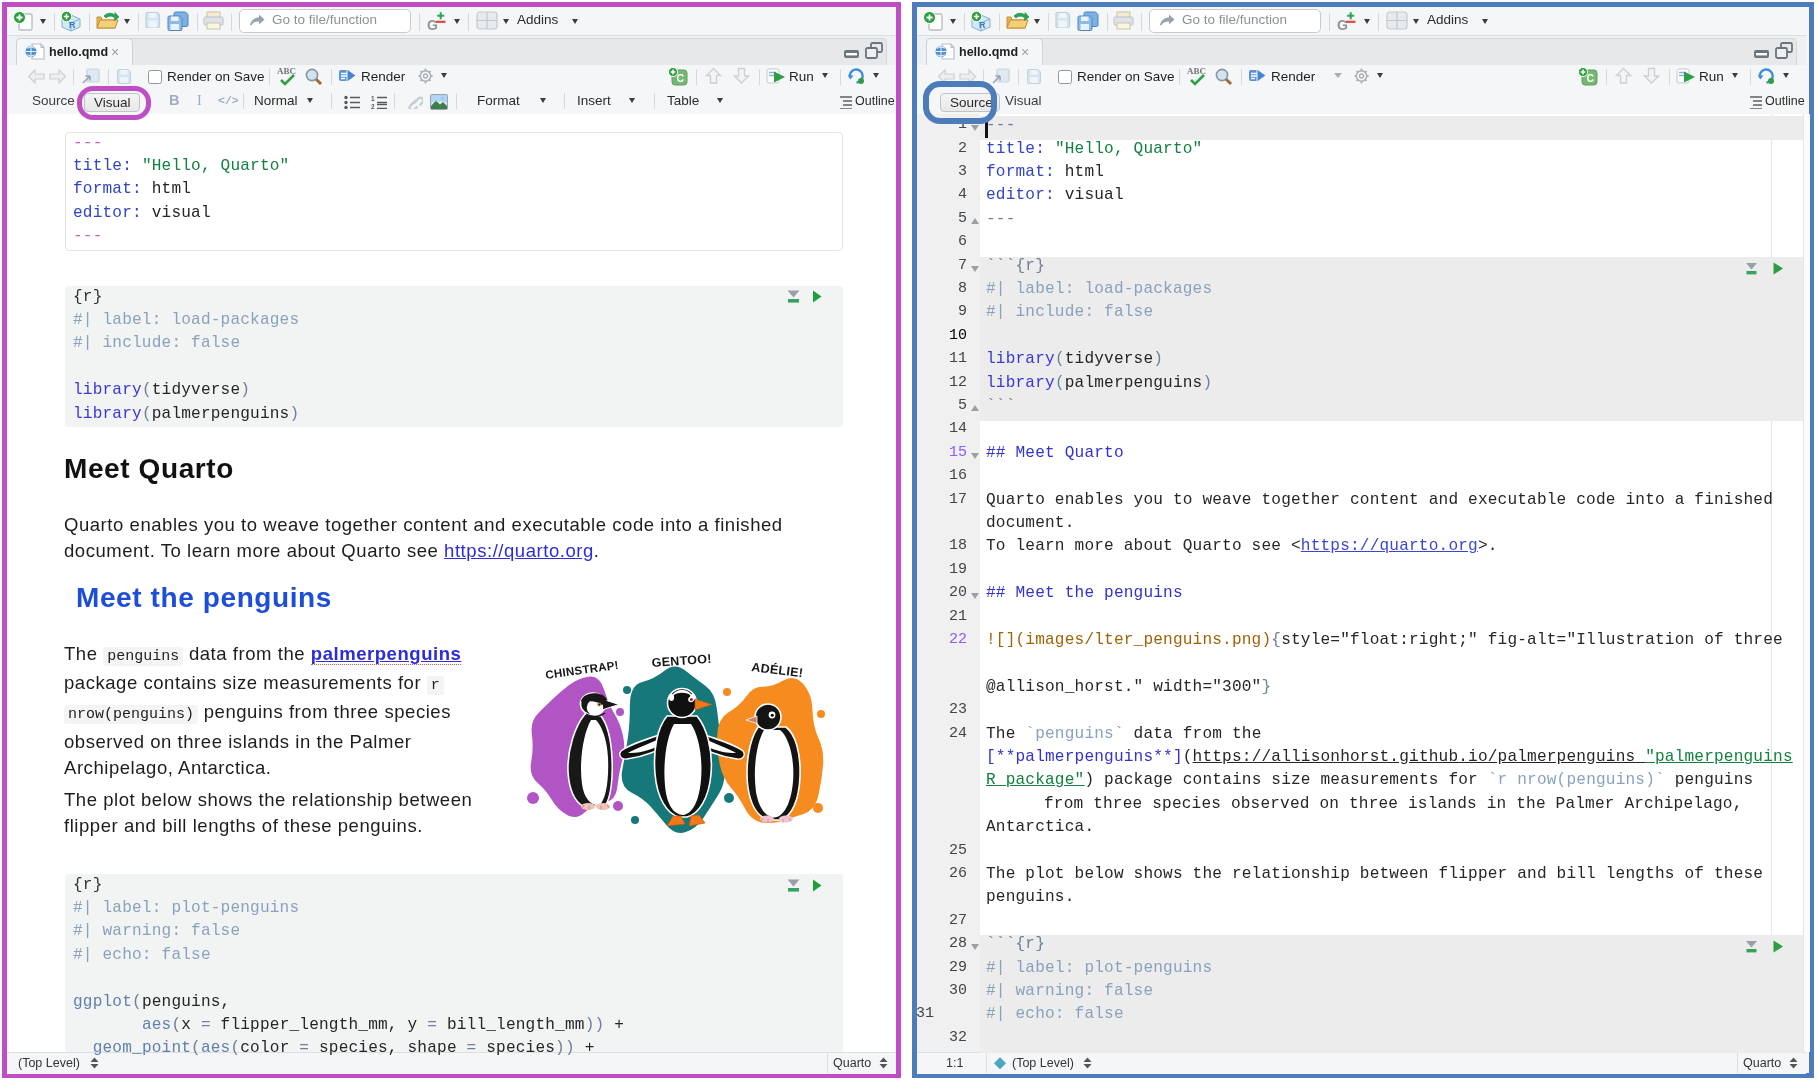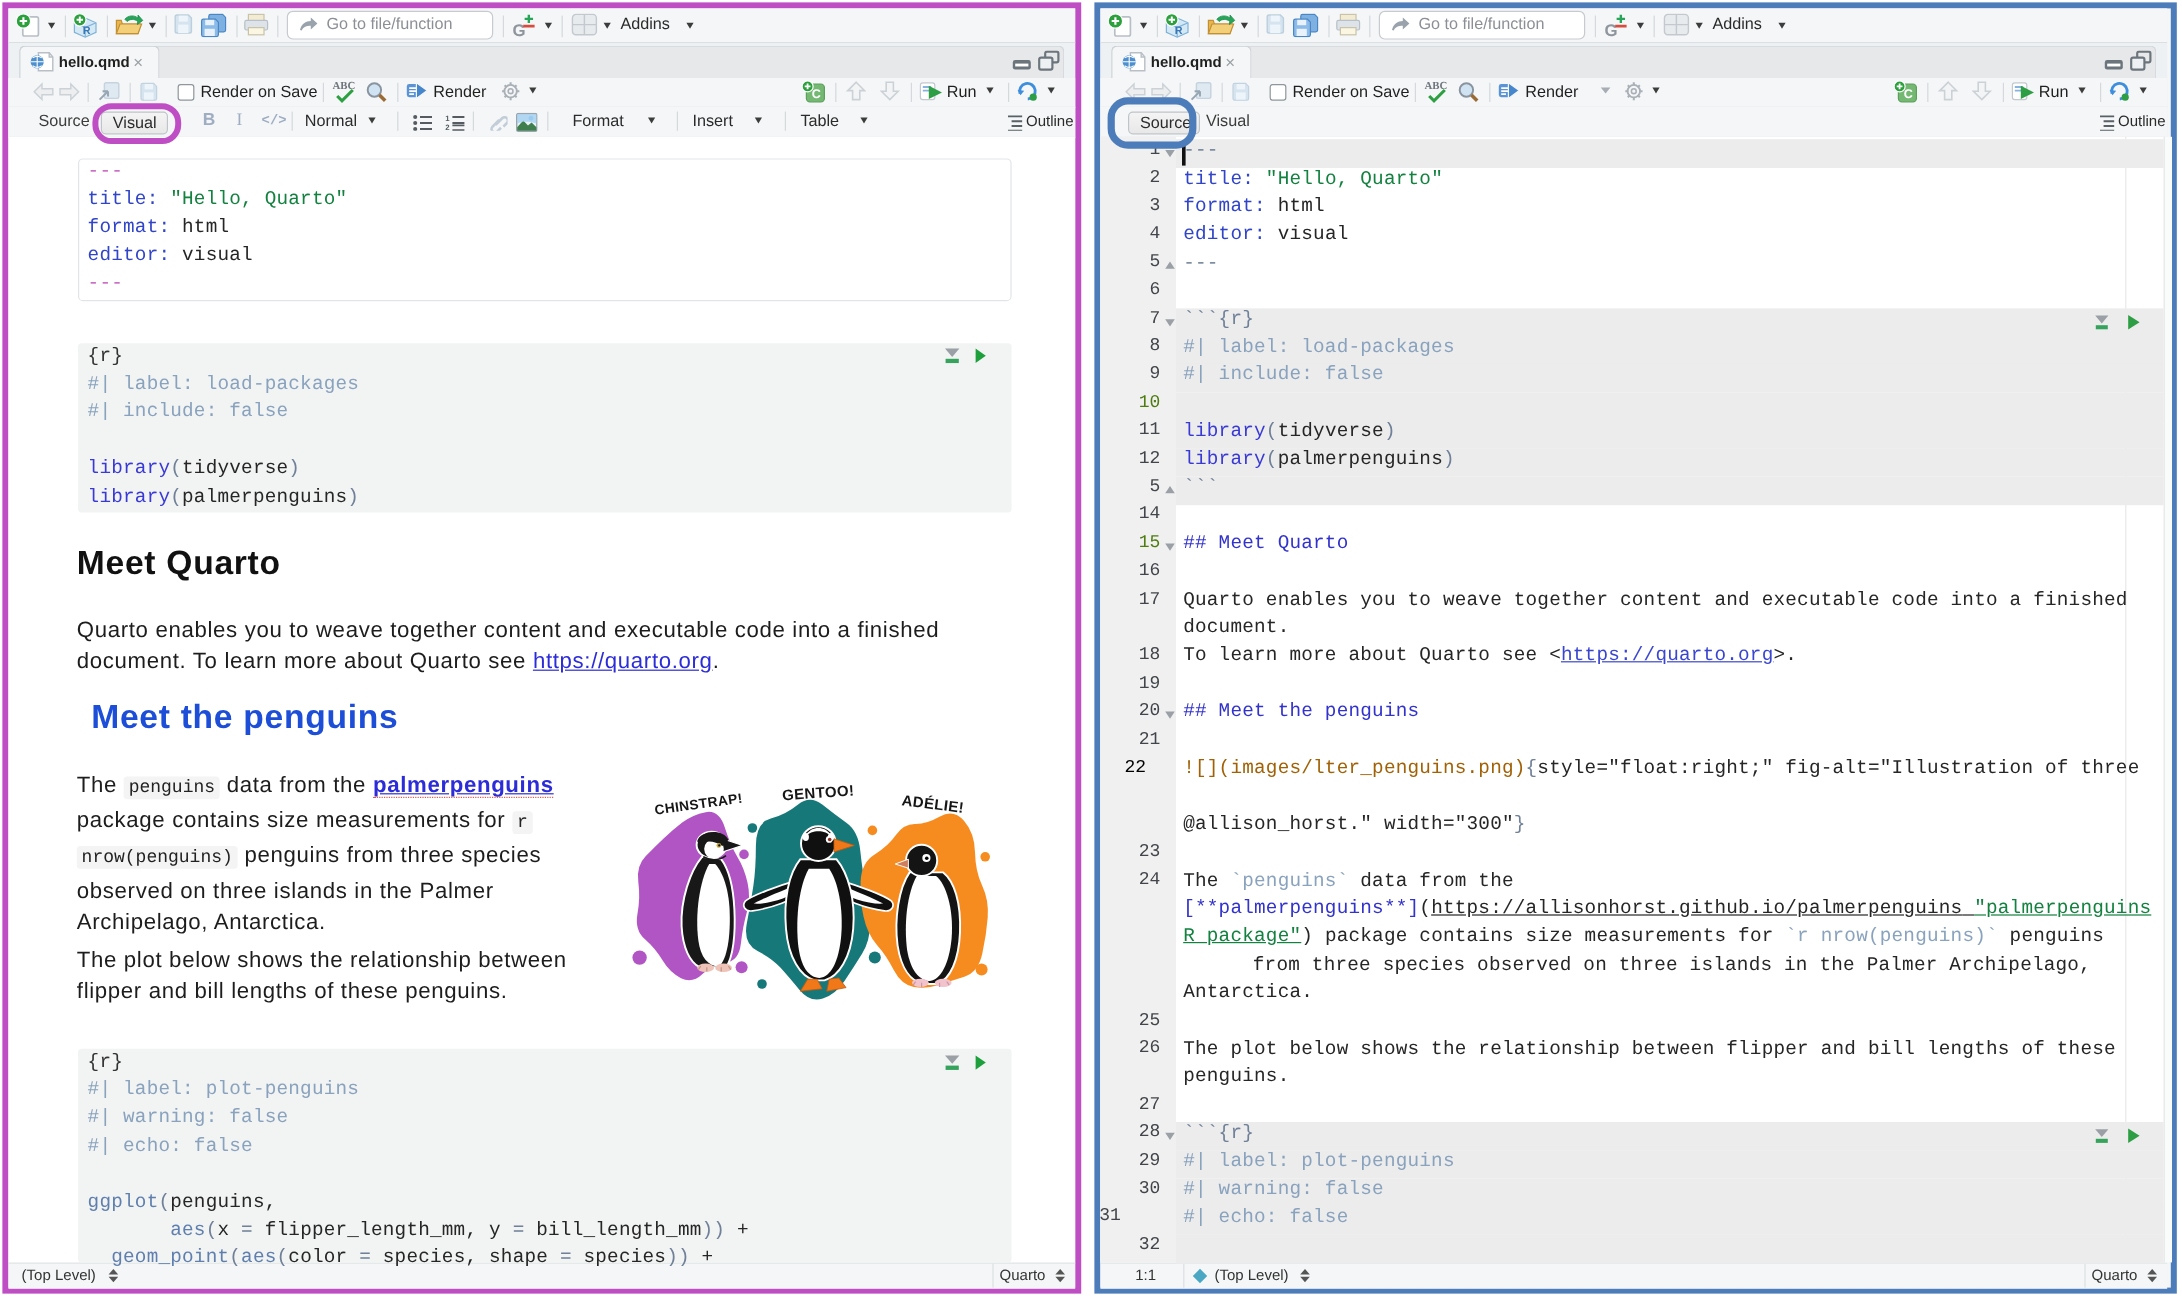--- a/index.html
+++ b/index.html
@@ -535,47 +535,47 @@
 <div style="position:absolute;left:937px;top:256.6px;width:30px;height:23.4px;line-height:23.4px;font:15px 'Liberation Mono',monospace;color:#424549;text-align:right;">7</div>
 <div style="position:absolute;left:971px;top:265.6px;width:0;height:0;border-left:4.5px solid transparent;border-right:4.5px solid transparent;border-top:6px solid #9aa0a5;"></div>
 <div style="position:absolute;left:986px;top:256.6px;height:23.4px;line-height:23.4px;font:16.1px 'Liberation Mono',monospace;letter-spacing:.18px;white-space:pre;"><span style="color:#708098">```{r}</span></div>
 <div style="position:absolute;left:980px;top:280.0px;width:823px;height:23.9px;background:#ececec;"></div>
 <div style="position:absolute;left:937px;top:280.0px;width:30px;height:23.4px;line-height:23.4px;font:15px 'Liberation Mono',monospace;color:#424549;text-align:right;">8</div>
 <div style="position:absolute;left:986px;top:280.0px;height:23.4px;line-height:23.4px;font:16.1px 'Liberation Mono',monospace;letter-spacing:.18px;white-space:pre;"><span style="color:#89a2bd">#| label: load-packages</span></div>
 <div style="position:absolute;left:980px;top:303.4px;width:823px;height:23.9px;background:#ececec;"></div>
 <div style="position:absolute;left:937px;top:303.4px;width:30px;height:23.4px;line-height:23.4px;font:15px 'Liberation Mono',monospace;color:#424549;text-align:right;">9</div>
 <div style="position:absolute;left:986px;top:303.4px;height:23.4px;line-height:23.4px;font:16.1px 'Liberation Mono',monospace;letter-spacing:.18px;white-space:pre;"><span style="color:#89a2bd">#| include: false</span></div>
 <div style="position:absolute;left:980px;top:326.8px;width:823px;height:23.9px;background:#ececec;"></div>
-<div style="position:absolute;left:937px;top:326.8px;width:30px;height:23.4px;line-height:23.4px;font:15px 'Liberation Mono',monospace;color:#4d7c0f;text-align:right;">10</div>
+<div style="position:absolute;left:937px;top:326.8px;width:30px;height:23.4px;line-height:23.4px;font:15px 'Liberation Mono',monospace;color:#000000;text-align:right;">10</div>
 <div style="position:absolute;left:980px;top:350.2px;width:823px;height:23.9px;background:#ececec;"></div>
 <div style="position:absolute;left:937px;top:350.2px;width:30px;height:23.4px;line-height:23.4px;font:15px 'Liberation Mono',monospace;color:#424549;text-align:right;">11</div>
 <div style="position:absolute;left:986px;top:350.2px;height:23.4px;line-height:23.4px;font:16.1px 'Liberation Mono',monospace;letter-spacing:.18px;white-space:pre;"><span style="color:#3939d6">library</span><span style="color:#708098">(</span><span style="color:#262626">tidyverse</span><span style="color:#708098">)</span></div>
 <div style="position:absolute;left:980px;top:373.6px;width:823px;height:23.9px;background:#ececec;"></div>
 <div style="position:absolute;left:937px;top:373.6px;width:30px;height:23.4px;line-height:23.4px;font:15px 'Liberation Mono',monospace;color:#424549;text-align:right;">12</div>
 <div style="position:absolute;left:986px;top:373.6px;height:23.4px;line-height:23.4px;font:16.1px 'Liberation Mono',monospace;letter-spacing:.18px;white-space:pre;"><span style="color:#3939d6">library</span><span style="color:#708098">(</span><span style="color:#262626">palmerpenguins</span><span style="color:#708098">)</span></div>
 <div style="position:absolute;left:980px;top:397.0px;width:823px;height:23.9px;background:#ececec;"></div>
 <div style="position:absolute;left:937px;top:397.0px;width:30px;height:23.4px;line-height:23.4px;font:15px 'Liberation Mono',monospace;color:#424549;text-align:right;">5</div>
 <div style="position:absolute;left:971px;top:405.0px;width:0;height:0;border-left:4.5px solid transparent;border-right:4.5px solid transparent;border-bottom:6px solid #9aa0a5;"></div>
 <div style="position:absolute;left:986px;top:397.0px;height:23.4px;line-height:23.4px;font:16.1px 'Liberation Mono',monospace;letter-spacing:.18px;white-space:pre;"><span style="color:#708098">```</span></div>
 <div style="position:absolute;left:937px;top:420.4px;width:30px;height:23.4px;line-height:23.4px;font:15px 'Liberation Mono',monospace;color:#424549;text-align:right;">14</div>
-<div style="position:absolute;left:937px;top:443.8px;width:30px;height:23.4px;line-height:23.4px;font:15px 'Liberation Mono',monospace;color:#4d7c0f;text-align:right;">15</div>
+<div style="position:absolute;left:937px;top:443.8px;width:30px;height:23.4px;line-height:23.4px;font:15px 'Liberation Mono',monospace;color:#8b5cf6;text-align:right;">15</div>
 <div style="position:absolute;left:971px;top:452.8px;width:0;height:0;border-left:4.5px solid transparent;border-right:4.5px solid transparent;border-top:6px solid #9aa0a5;"></div>
 <div style="position:absolute;left:986px;top:443.8px;height:23.4px;line-height:23.4px;font:16.1px 'Liberation Mono',monospace;letter-spacing:.18px;white-space:pre;"><span style="color:#3232cc">## Meet Quarto</span></div>
 <div style="position:absolute;left:937px;top:467.2px;width:30px;height:23.4px;line-height:23.4px;font:15px 'Liberation Mono',monospace;color:#424549;text-align:right;">16</div>
 <div style="position:absolute;left:937px;top:490.6px;width:30px;height:23.4px;line-height:23.4px;font:15px 'Liberation Mono',monospace;color:#424549;text-align:right;">17</div>
 <div style="position:absolute;left:986px;top:490.6px;height:23.4px;line-height:23.4px;font:16.1px 'Liberation Mono',monospace;letter-spacing:.18px;white-space:pre;"><span style="color:#262626">Quarto enables you to weave together content and executable code into a finished</span></div>
 <div style="position:absolute;left:986px;top:514.0px;height:23.4px;line-height:23.4px;font:16.1px 'Liberation Mono',monospace;letter-spacing:.18px;white-space:pre;"><span style="color:#262626">document.</span></div>
 <div style="position:absolute;left:937px;top:537.4px;width:30px;height:23.4px;line-height:23.4px;font:15px 'Liberation Mono',monospace;color:#424549;text-align:right;">18</div>
 <div style="position:absolute;left:986px;top:537.4px;height:23.4px;line-height:23.4px;font:16.1px 'Liberation Mono',monospace;letter-spacing:.18px;white-space:pre;"><span style="color:#262626">To learn more about Quarto see &lt;</span><span style="color:#3b46d0"><u>https://quarto.org</u></span><span style="color:#262626">&gt;.</span></div>
 <div style="position:absolute;left:937px;top:560.8px;width:30px;height:23.4px;line-height:23.4px;font:15px 'Liberation Mono',monospace;color:#424549;text-align:right;">19</div>
 <div style="position:absolute;left:937px;top:584.2px;width:30px;height:23.4px;line-height:23.4px;font:15px 'Liberation Mono',monospace;color:#424549;text-align:right;">20</div>
 <div style="position:absolute;left:971px;top:593.2px;width:0;height:0;border-left:4.5px solid transparent;border-right:4.5px solid transparent;border-top:6px solid #9aa0a5;"></div>
 <div style="position:absolute;left:986px;top:584.2px;height:23.4px;line-height:23.4px;font:16.1px 'Liberation Mono',monospace;letter-spacing:.18px;white-space:pre;"><span style="color:#3232cc">## Meet the penguins</span></div>
 <div style="position:absolute;left:937px;top:607.6px;width:30px;height:23.4px;line-height:23.4px;font:15px 'Liberation Mono',monospace;color:#424549;text-align:right;">21</div>
-<div style="position:absolute;left:937px;top:631.0px;width:30px;height:23.4px;line-height:23.4px;font:15px 'Liberation Mono',monospace;color:#000000;">22</div>
+<div style="position:absolute;left:937px;top:631.0px;width:30px;height:23.4px;line-height:23.4px;font:15px 'Liberation Mono',monospace;color:#8b5cf6;text-align:right;">22</div>
 <div style="position:absolute;left:986px;top:631.0px;height:23.4px;line-height:23.4px;font:16.1px 'Liberation Mono',monospace;letter-spacing:.18px;white-space:pre;"><span style="color:#a16207">![](images/lter_penguins.png)</span><span style="color:#708098">{</span><span style="color:#262626">style="float:right;" fig-alt="Illustration of three</span></div>
 <div style="position:absolute;left:986px;top:677.8px;height:23.4px;line-height:23.4px;font:16.1px 'Liberation Mono',monospace;letter-spacing:.18px;white-space:pre;"><span style="color:#262626">@allison_horst." width="300"</span><span style="color:#708098">}</span></div>
 <div style="position:absolute;left:937px;top:701.2px;width:30px;height:23.4px;line-height:23.4px;font:15px 'Liberation Mono',monospace;color:#424549;text-align:right;">23</div>
 <div style="position:absolute;left:937px;top:724.6px;width:30px;height:23.4px;line-height:23.4px;font:15px 'Liberation Mono',monospace;color:#424549;text-align:right;">24</div>
 <div style="position:absolute;left:986px;top:724.6px;height:23.4px;line-height:23.4px;font:16.1px 'Liberation Mono',monospace;letter-spacing:.18px;white-space:pre;"><span style="color:#262626">The </span><span style="color:#89a2bd">`penguins`</span><span style="color:#262626"> data from the</span></div>
 <div style="position:absolute;left:986px;top:748.0px;height:23.4px;line-height:23.4px;font:16.1px 'Liberation Mono',monospace;letter-spacing:.18px;white-space:pre;"><span style="color:#3232cc">[**palmerpenguins**]</span><span style="color:#262626">(</span><span style="color:#262626"><u>https://allisonhorst.github.io/palmerpenguins</u></span><span style="color:#262626"><u> </u></span><span style="color:#13813f"><u>"palmerpenguins</u></span></div>
 <div style="position:absolute;left:986px;top:771.4px;height:23.4px;line-height:23.4px;font:16.1px 'Liberation Mono',monospace;letter-spacing:.18px;white-space:pre;"><span style="color:#13813f"><u>R package"</u></span><span style="color:#262626">)</span><span style="color:#262626"> package contains size measurements for </span><span style="color:#89a2bd">`r nrow(penguins)`</span><span style="color:#262626"> penguins</span></div>
 <div style="position:absolute;left:1044px;top:794.8px;height:23.4px;line-height:23.4px;font:16.1px 'Liberation Mono',monospace;letter-spacing:.18px;white-space:pre;"><span style="color:#262626">from three species observed on three islands in the Palmer Archipelago,</span></div>
 <div style="position:absolute;left:986px;top:818.2px;height:23.4px;line-height:23.4px;font:16.1px 'Liberation Mono',monospace;letter-spacing:.18px;white-space:pre;"><span style="color:#262626">Antarctica.</span></div>
 <div style="position:absolute;left:937px;top:841.6px;width:30px;height:23.4px;line-height:23.4px;font:15px 'Liberation Mono',monospace;color:#424549;text-align:right;">25</div>

